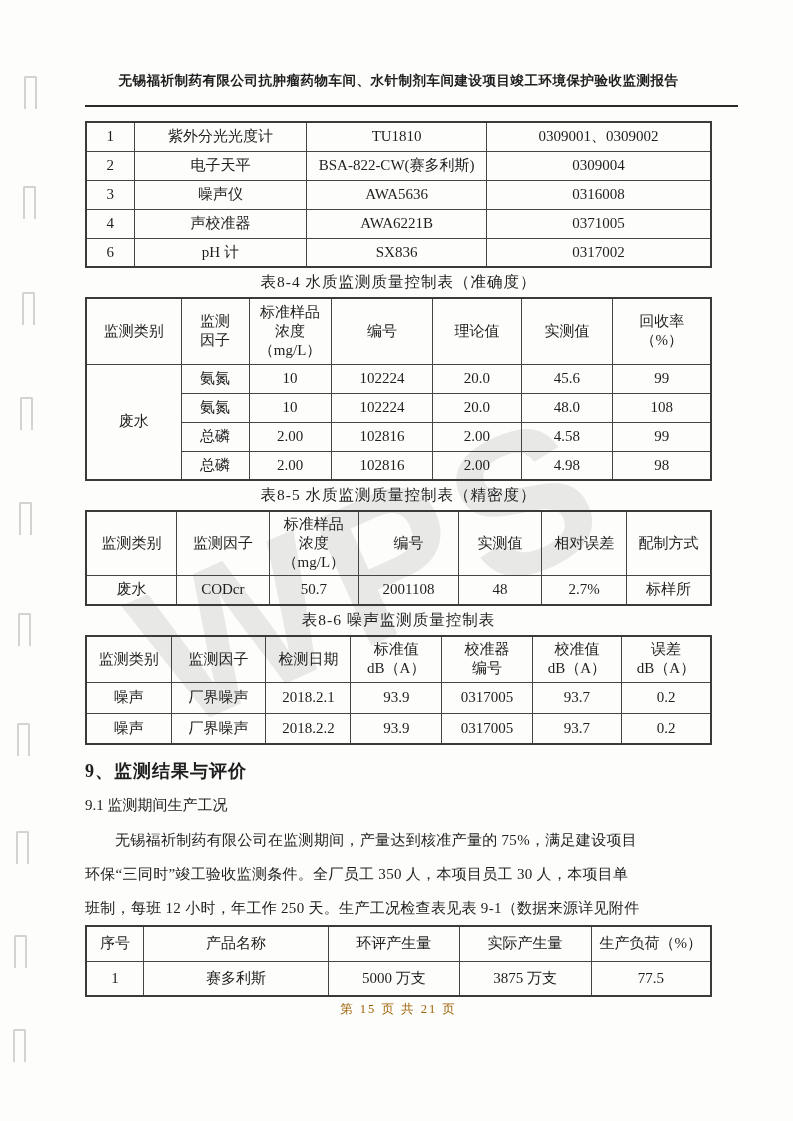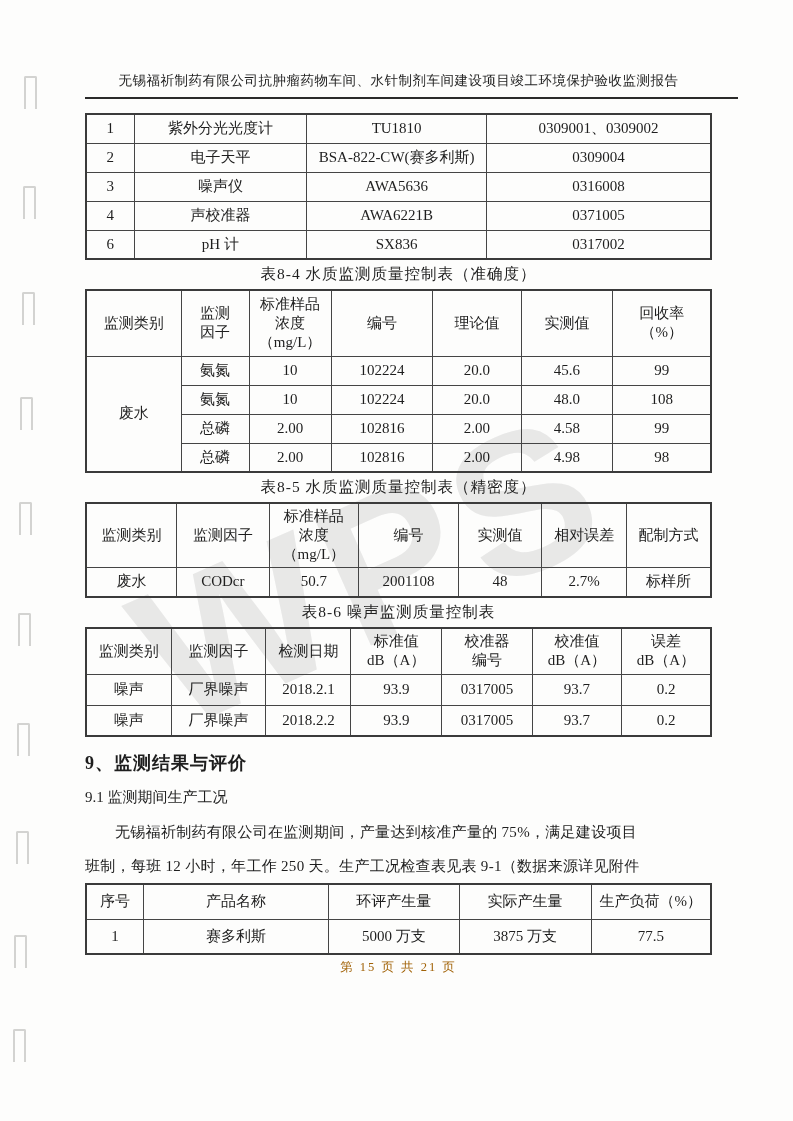--- a/index.html
+++ b/index.html
@@ -44,21 +44,22 @@
     left: 85px; top: 0;
     width: 627px;
     z-index: 1;
   }
 
   .doc-header {
     padding-top: 72px;
     text-align: center;
     font-size: 13.5px;
     letter-spacing: 0.5px;
-    padding-bottom: 7px;
+    padding-bottom: 15px;
+    font-weight: bold;
   }
   .header-rule {
     width: 653px;
     border-bottom: 2px solid #2a2a2a;
   }
 
   table {
     width: 100%;
     border-collapse: collapse;
     table-layout: fixed;
@@ -337,20 +338,21 @@
             <td>0.2</td>
           </tr>
         </tbody>
     </table>
 
     <div class="sec-heading">9、监测结果与评价</div>
     <div class="sub-heading">9.1 监测期间生产工况</div>
 
     <div class="paragraph">
       <div class="line indent">无锡福祈制药有限公司在监测期间，产量达到核准产量的 75%，满足建设项目</div>
+      <div class="line">环保“三同时”竣工验收监测条件。全厂员工 350 人，本项目员工 30 人，本项目单</div>
       <div class="line">班制，每班 12 小时，年工作 250 天。生产工况检查表见表 9-1（数据来源详见附件</div>
     </div>
 
     <table class="tbl-91">
       <colgroup>
         <col style="width:9.2%">
           <col style="width:29.6%">
           <col style="width:20.9%">
         <col style="width:21.1%">
           <col style="width:19.2%">

